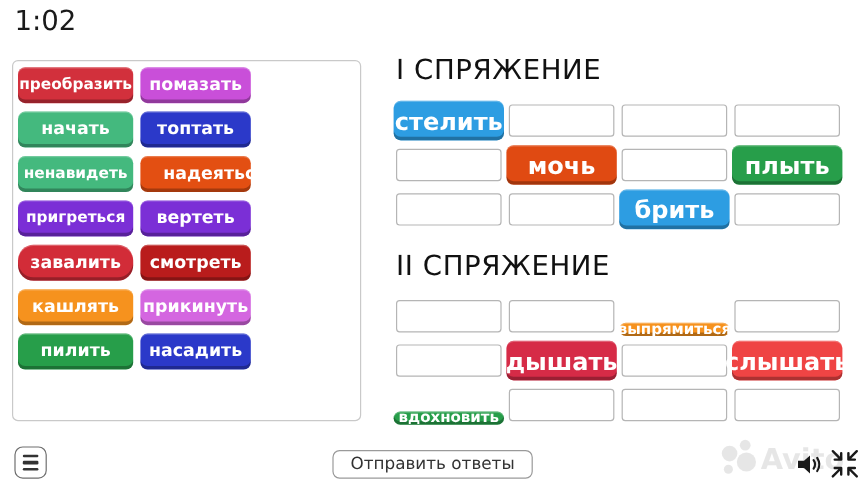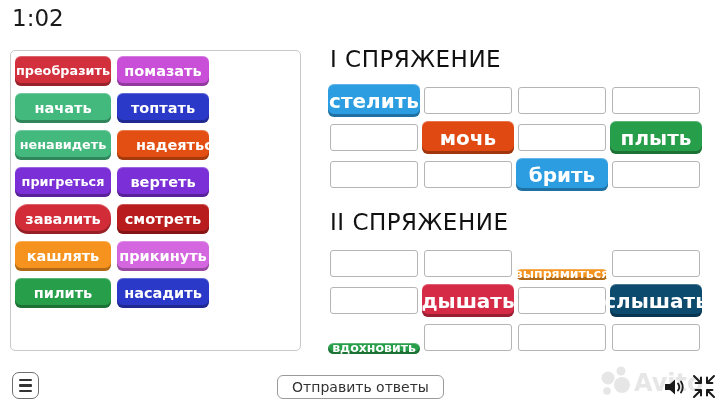--- a/index.html
+++ b/index.html
@@ -150,21 +150,21 @@
     <div class="cell">
       <div class="slot"></div>
     </div>
     <div class="cell">
       <div class="placed" style="background: rgb(214, 43, 71);">дышать</div>
     </div>
     <div class="cell">
       <div class="slot"></div>
     </div>
     <div class="cell">
-      <div class="placed" style="background: #0c4a6e;">слышать</div>
+      <div class="placed" style="background: #ef4444;">слышать</div>
     </div>
     <div class="cell">
       <div class="placed small" style="background: rgb(39, 158, 74);">вдохновить</div>
     </div>
     <div class="cell">
       <div class="slot"></div>
     </div>
     <div class="cell">
       <div class="slot"></div>
     </div>

